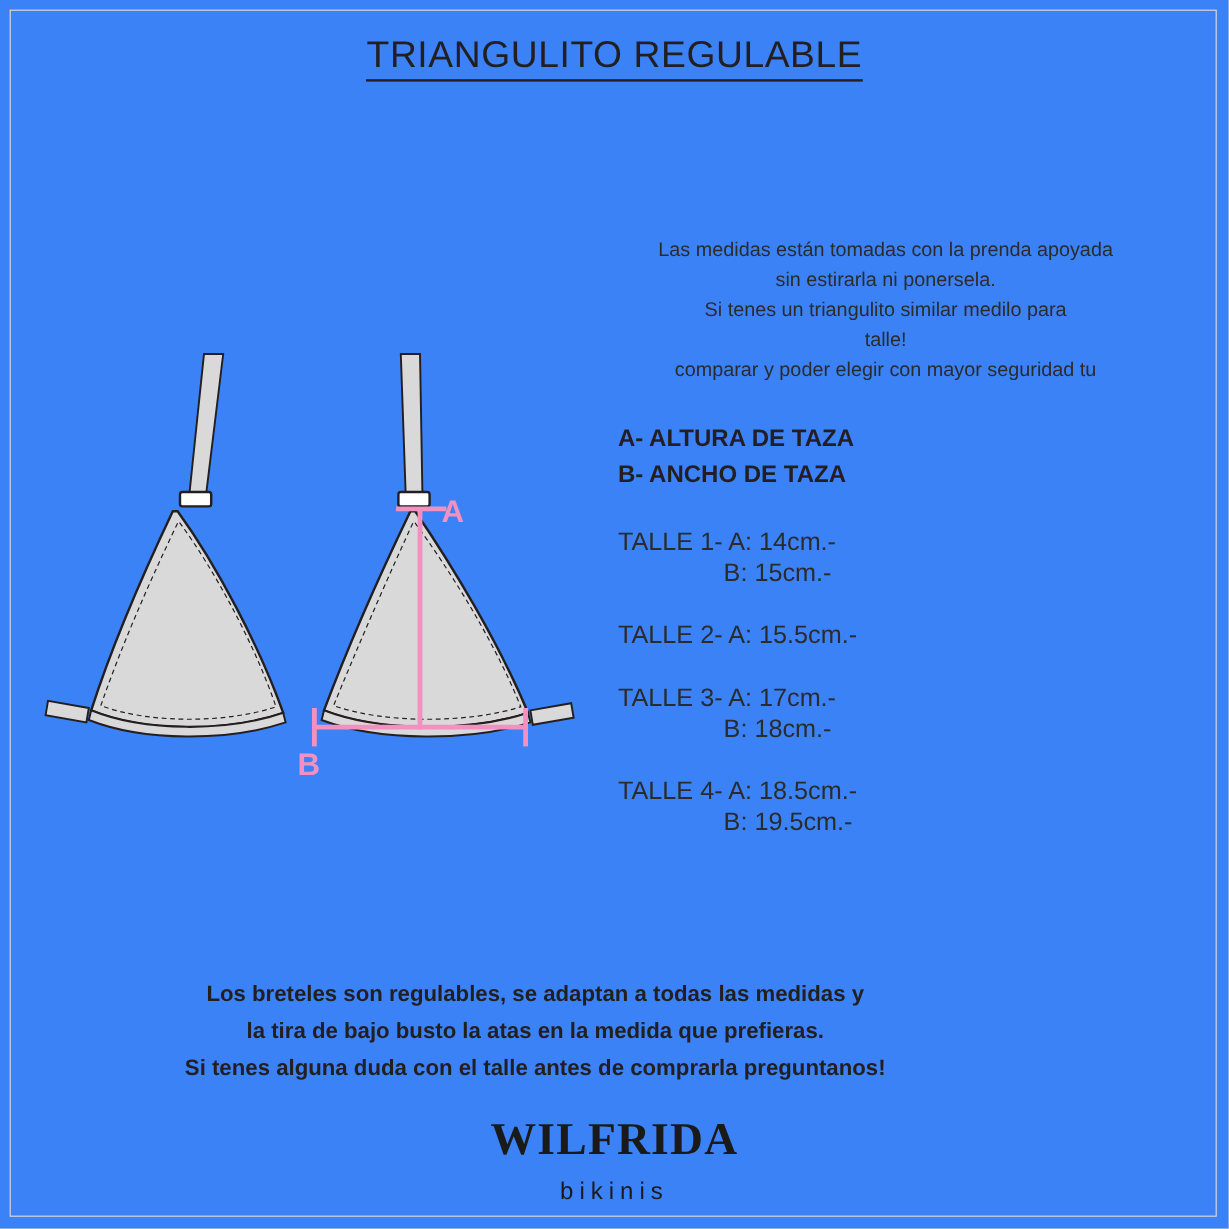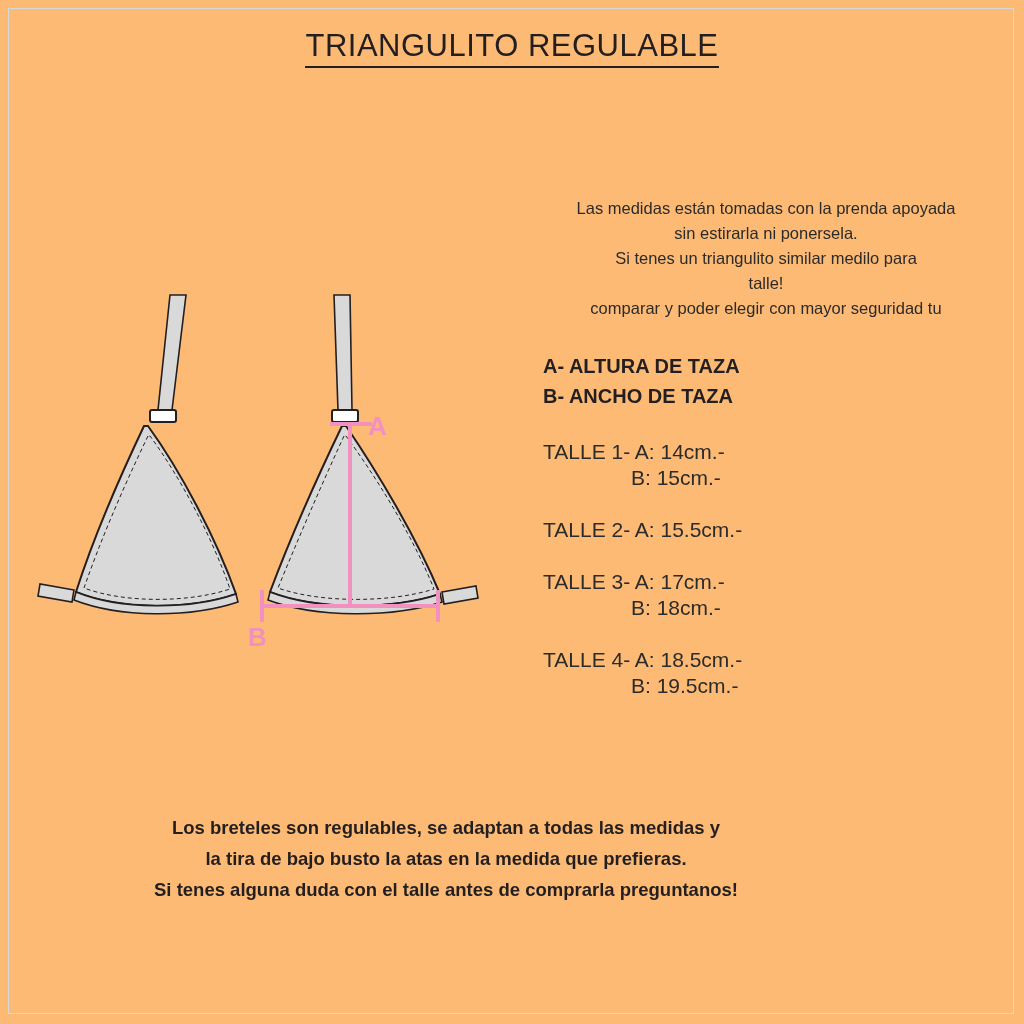--- a/index.html
+++ b/index.html
@@ -4,21 +4,21 @@
 <style>
   html, body {
     margin: 0;
     padding: 0;
     background: #ffffff;
   }
   .page {
     position: relative;
     width: 1024px;
     height: 1024px;
-    background: #fdba74;
+    background: #3b82f6;
     font-family: "Liberation Sans", sans-serif;
     color: #231f20;
     overflow: hidden;
   }
   .frame {
     position: absolute;
     left: 8px;
     top: 8px;
     width: 1006px;
     height: 1006px;
@@ -42,21 +42,20 @@
     border-bottom: 2px solid #231f20;
     padding-bottom: 3px;
   }
 
   
   .info {
     position: absolute;
     left: 512px;
     top: 196px;
     width: 452px;
-    margin-left: 28px;
   }
   .info-intro {
     text-align: center;
     font-size: 16.5px;
     line-height: 25px;
     color: #2b2b2b;
     padding: 0 8px;
   }
   .legend {
     margin-top: 30px;
@@ -218,13 +217,17 @@
       </div>
     </div>
   </div>
 
   <div class="note">
     <div>Los breteles son regulables, se adaptan a todas las medidas y</div>
     <div>la tira de bajo busto la atas en la medida que prefieras.</div>
     <div>Si tenes alguna duda con el talle antes de comprarla preguntanos!</div>
   </div>
 
+  <div class="brand">
+    <div class="brand-name">WILFRIDA</div>
+    <div class="brand-sub">bikinis</div>
+  </div>
 </div>
 
 </body></html>

